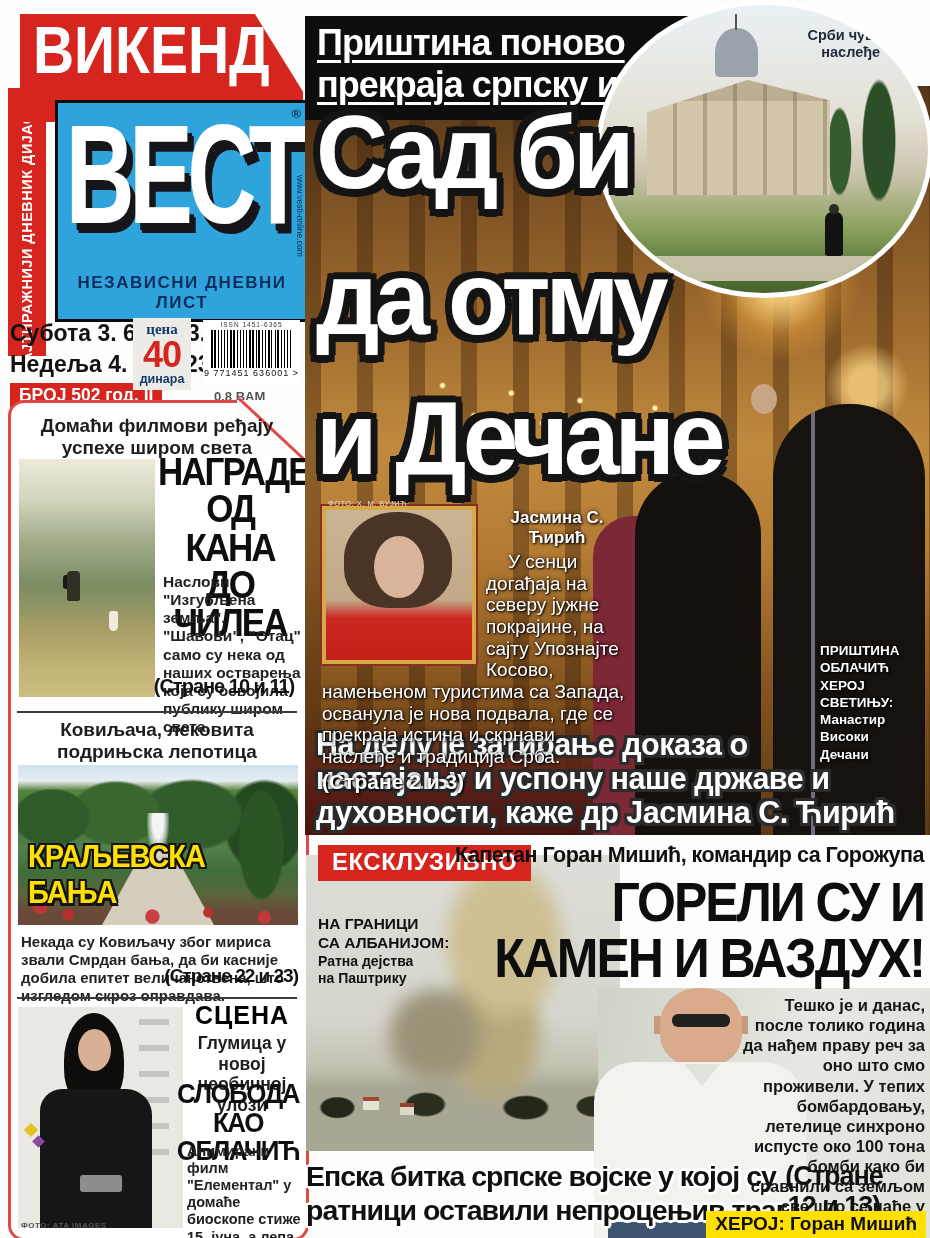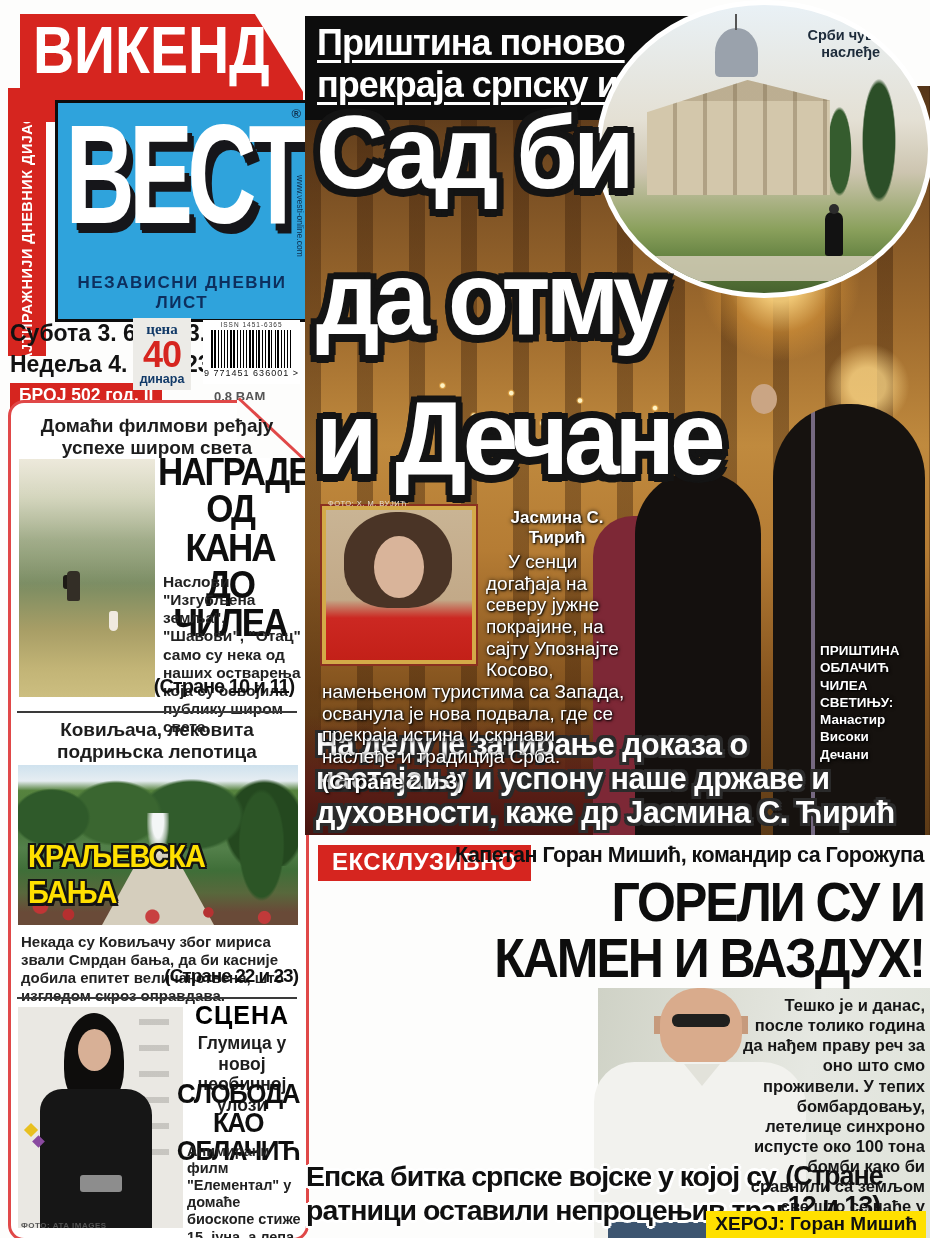--- a/index.html
+++ b/index.html
@@ -365,38 +365,51 @@
       <div>Јасмина С.</div>
       <div>Ћирић</div>
     </div>
     <div class="inset-body wtxt"><span class="indent"></span><span>У сенци догађаја на северу јужне покрајине, на сајту Упознајте Косово, намењеном туристима са Запада, осванула је нова подвала, где се прекраја истина и скрнави наслеђе и традиција Срба.</span></div>
     <div class="inset-pages wtxt">(Стране 2 и 3)</div>
   </div>
 
   <div class="abs photo-cap wtxt">
     <div>ПРИШТИНА</div>
     <div>ОБЛАЧИЋ</div>
-    <div>ЧИЛЕА</div>
+    <div>ХЕРОЈ</div>
     <div>СВЕТИЊУ:</div>
     <div>Манастир</div>
     <div>Високи</div>
     <div>Дечани</div>
   </div>
 
   <div class="abs subhead out-b-sm">
     <div>На делу је затирање доказа о</div>
     <div>настајању и успону наше државе и</div>
     <div>духовности, каже др Јасмина С. Ћирић</div>
   </div>
 
   <div class="abs excl">ЕКСКЛУЗИВНО</div>
   <div class="abs bot-kick">Капетан Горан Мишић, командир са Горожупа</div>
   <div class="abs bot-hl bot-hl1">ГОРЕЛИ СУ И</div>
   <div class="abs bot-hl bot-hl2">КАМЕН И ВАЗДУХ!</div>
 
+  <div class="abs expl-photo">
+    <div class="smoke1"></div>
+    <div class="smoke2"></div>
+    <div class="expl-land"></div>
+    <div class="house1"></div>
+    <div class="house2"></div>
+    <div class="expl-cap">
+      <div class="l1">НА ГРАНИЦИ</div>
+      <div class="l1">СА АЛБАНИЈОМ:</div>
+      <div class="l2">Ратна дејства</div>
+      <div class="l2">на Паштрику</div>
+    </div>
+  </div>
 
   <div class="abs man-photo">
     <div class="man-flower"></div>
     <div class="man-ears"></div>
     <div class="man-head"></div>
     <div class="man-glasses"></div>
     <div class="man-shirt"></div>
     <div class="man-collar"></div>
     <div class="man-jeans"></div>
   </div>

